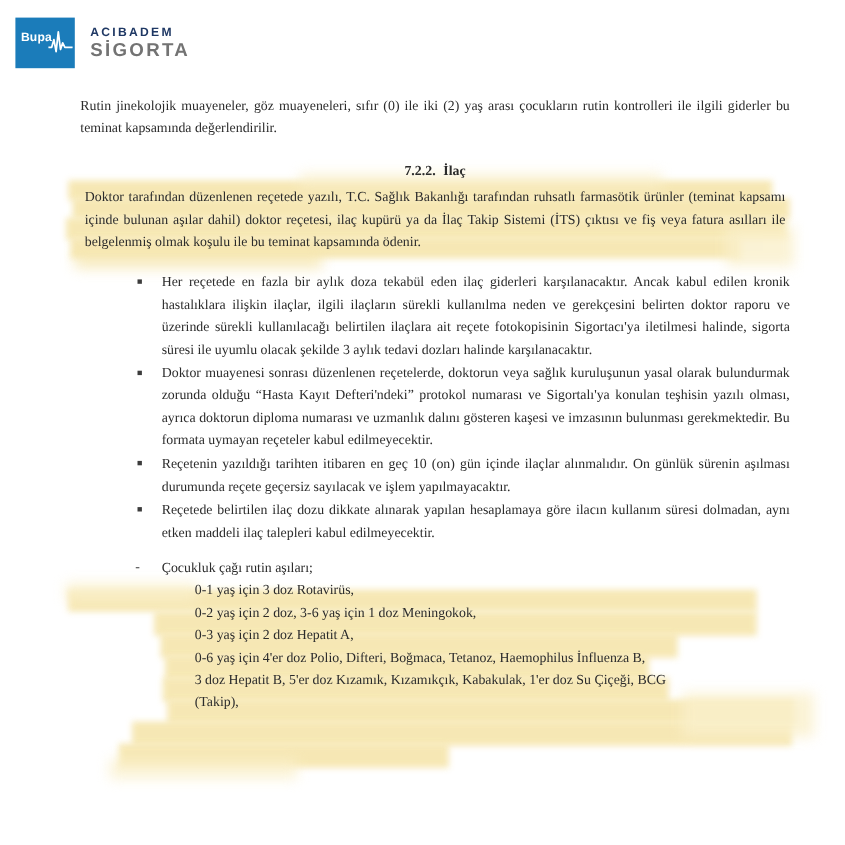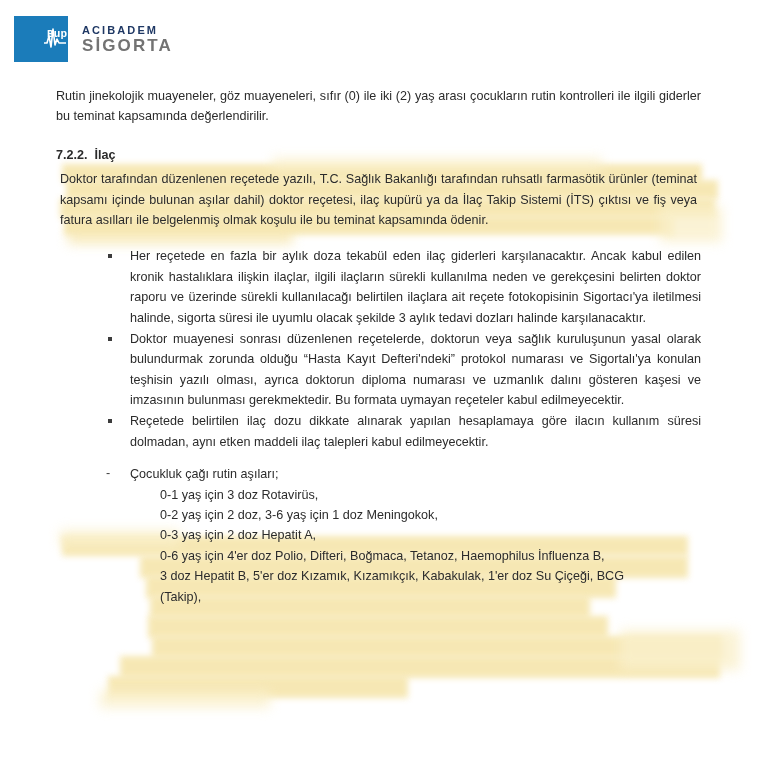--- a/index.html
+++ b/index.html
@@ -35,23 +35,22 @@
     flex: none;
   }
   .bupa-word {
     position: absolute;
     left: 5px;
     top: 13px;
     color: #ffffff;
     font-size: 11px;
     font-weight: bold;
     letter-spacing: 0.2px;
-    font-family: Liberation Mono, monospace;
+    font-family: Liberation Sans, sans-serif;
     line-height: 1;
-    margin-left: 28px;
   }
   .bupa-ecg {
     position: absolute;
     left: 30px;
     top: 10px;
   }
   .brand-text {
     line-height: 1.05;
     padding-top: 2px;
   }
@@ -66,36 +65,38 @@
     font-size: 17px;
     font-weight: bold;
     color: #3f87c4;
     letter-spacing: 2.1px;
     font-family: "Liberation Sans", sans-serif;
   }
 
   
   .doc {
     position: absolute;
-    left: 56px;
+    left: 73px;
     top: 86px;
     width: 645px;
     font-size: 12.6px;
     line-height: 1.62;
     z-index: 3;
+    font-family: Liberation Serif, serif;
   }
   .para {
     text-align: justify;
     text-justify: inter-word;
     margin: 0;
   }
   .heading {
     font-weight: bold;
     margin: 18px 0 3px 0;
     font-size: 12.6px;
+    text-align: center;
   }
   .heading .hnum { margin-right: 7px; }
 
   .hl-para {
     text-align: justify;
     margin: 4px;
     position: relative;
   }
   .hl-para:last-child { text-align: left; }
 
@@ -211,20 +212,21 @@
 
   <div class="heading">
     <span class="hnum">7.2.2.</span><span>İlaç</span>
   </div>
 
   <p class="hl-para">Doktor tarafından düzenlenen reçetede yazılı, T.C. Sağlık Bakanlığı tarafından ruhsatlı farmasötik ürünler (teminat kapsamı içinde bulunan aşılar dahil) doktor reçetesi, ilaç kupürü ya da İlaç Takip Sistemi (İTS) çıktısı ve fiş veya fatura asılları ile belgelenmiş olmak koşulu ile bu teminat kapsamında ödenir.</p>
 
   <ul class="lvl1">
     <li>Her reçetede en fazla bir aylık doza tekabül eden ilaç giderleri karşılanacaktır. Ancak kabul edilen kronik hastalıklara ilişkin ilaçlar, ilgili ilaçların sürekli kullanılma neden ve gerekçesini belirten doktor raporu ve üzerinde sürekli kullanılacağı belirtilen ilaçlara ait reçete fotokopisinin Sigortacı'ya iletilmesi halinde, sigorta süresi ile uyumlu olacak şekilde 3 aylık tedavi dozları halinde karşılanacaktır.</li>
     <li>Doktor muayenesi sonrası düzenlenen reçetelerde, doktorun veya sağlık kuruluşunun yasal olarak bulundurmak zorunda olduğu “Hasta Kayıt Defteri'ndeki” protokol numarası ve Sigortalı'ya konulan teşhisin yazılı olması, ayrıca doktorun diploma numarası ve uzmanlık dalını gösteren kaşesi ve imzasının bulunması gerekmektedir. Bu formata uymayan reçeteler kabul edilmeyecektir.</li>
+    <li>Reçetenin yazıldığı tarihten itibaren en geç 10 (on) gün içinde ilaçlar alınmalıdır. On günlük sürenin aşılması durumunda reçete geçersiz sayılacak ve işlem yapılmayacaktır.</li>
     <li>Reçetede belirtilen ilaç dozu dikkate alınarak yapılan hesaplamaya göre ilacın kullanım süresi dolmadan, aynı etken maddeli ilaç talepleri kabul edilmeyecektir.</li>
   </ul>
 
   <ul class="lvl2">
     <li>
       <div>Çocukluk çağı rutin aşıları;</div>
       <div class="sub-lines">
         <div>0-1 yaş için 3 doz Rotavirüs,</div>
         <div>0-2 yaş için 2 doz, 3-6 yaş için 1 doz Meningokok,</div>
         <div>0-3 yaş için 2 doz Hepatit A,</div>

